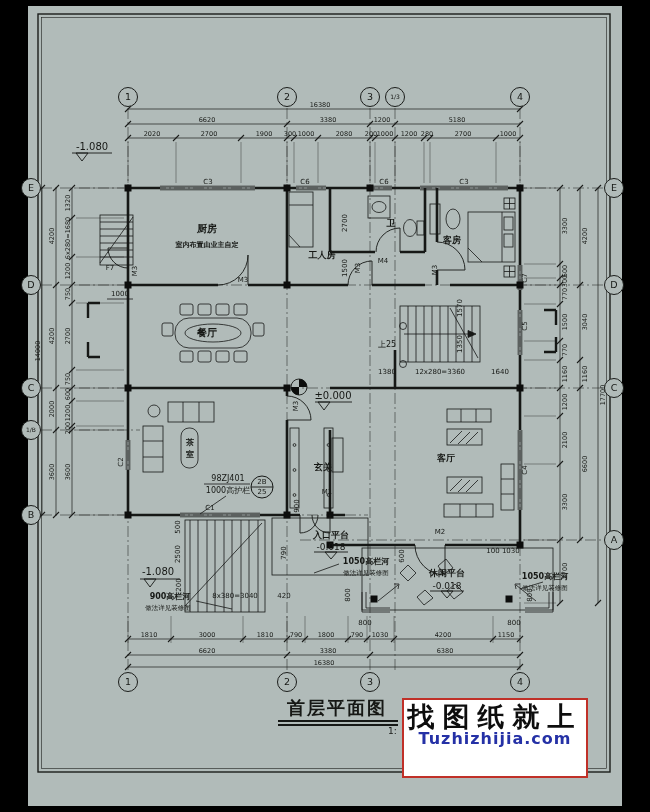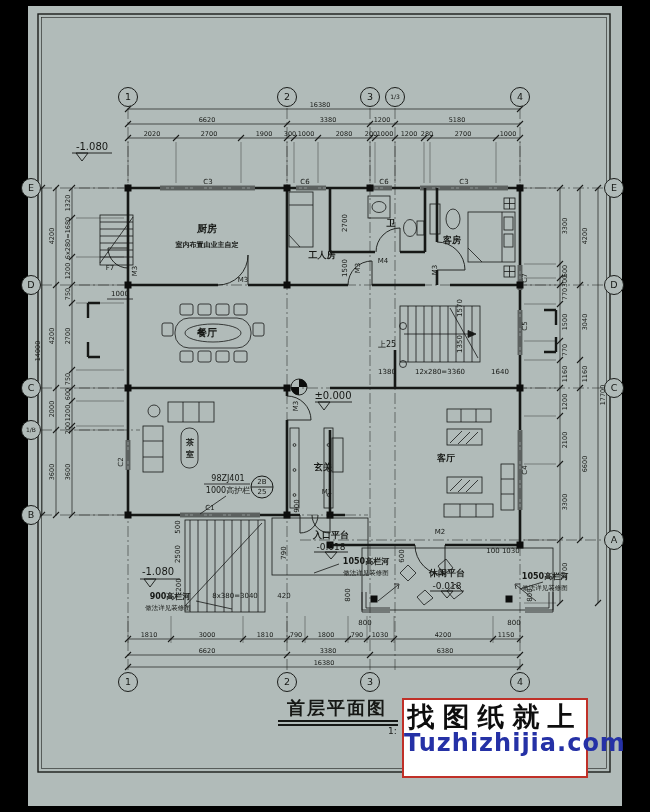--- a/index.html
+++ b/index.html
@@ -504,15 +504,15 @@
         <text x="210" y="510" text-anchor="middle" font-size="7">C1</text>
         <text x="110" y="270" text-anchor="middle" font-size="7">F7</text>
         <text x="262" y="484" text-anchor="middle" font-size="7">2B</text>
         <text x="262" y="494" text-anchor="middle" font-size="7">25</text>
       </g>
 </svg>
 
 
 <div class="wm" id="wm" style="left: 402px; top: 698px; width: 186px; height: 80px; background: rgb(255, 255, 255); border: 2px solid rgb(192, 48, 40);">
   <div class="l1" id="wm1" style="font-size: 27px; color: rgb(13, 13, 13);">找图纸就上</div>
-  <div class="l2" id="wm2" style="font-size: 24px; color: rgb(37, 49, 166);">Tuzhizhijia.com</div>
+  <div class="l2" id="wm2" style="font-size: 16px; color: rgb(37, 49, 166);">Tuzhizhijia.com</div>
 </div>
 </div>
 
 </body></html>

